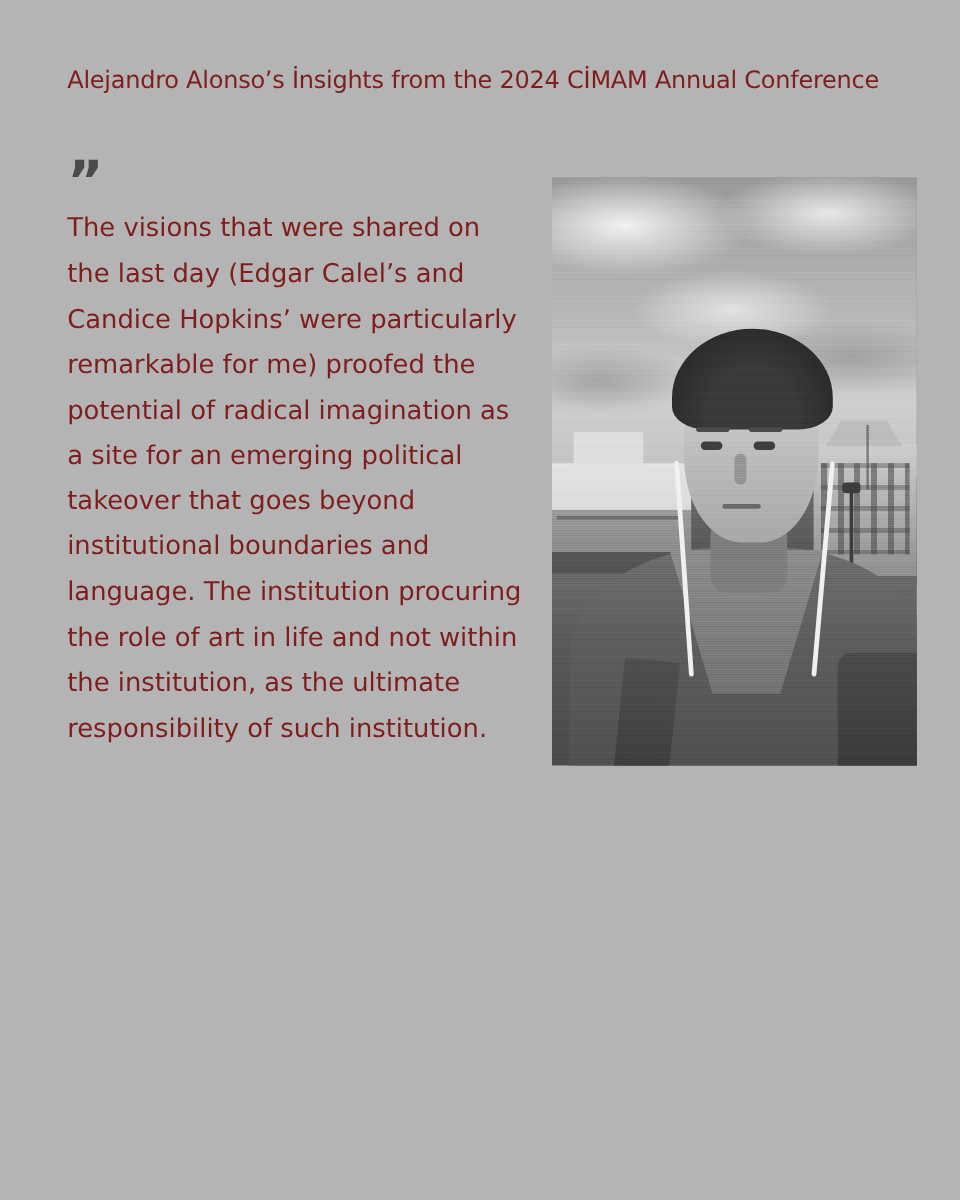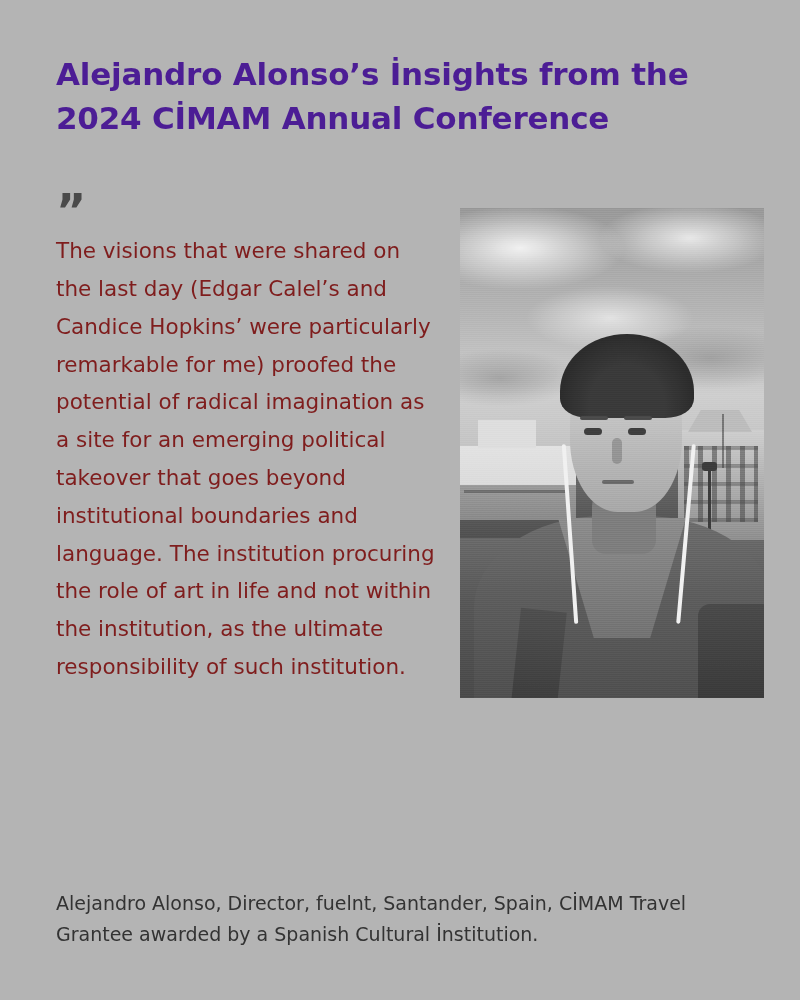--- a/index.html
+++ b/index.html
@@ -15,25 +15,25 @@
     overflow: hidden;
   }
   .page {
     position: relative;
     width: 800px;
     height: 1000px;
     box-sizing: border-box;
     padding: 52px 56px 0 56px;
   }
   .headline {
-    font-size: 31px;
+    font-size: 20px;
     line-height: 1.42;
-    font-weight: bold;
+    font-weight: normal;
     letter-spacing: -0.2px;
-    color: #4c1d95;
+    color: #7f1d1d;
     margin: 0;
     max-width: 680px;
   }
   .body-area {
     display: flex;
     align-items: flex-start;
     margin-top: 58px;
   }
   .quote-col {
     width: 392px;
@@ -321,15 +321,14 @@
           <div class="ph-earbud-wire l"></div>
           <div class="ph-earbud-wire r"></div>
         </div>
 
         <div class="ph-grain"></div>
       </div>
     </div>
 
   </div>
 
-  <div class="caption">Alejandro Alonso, Director, fuelnt, Santander, Spain, CİMAM Travel Grantee awarded by a Spanish Cultural İnstitution.</div>
 
 </div>
 
 </body></html>

